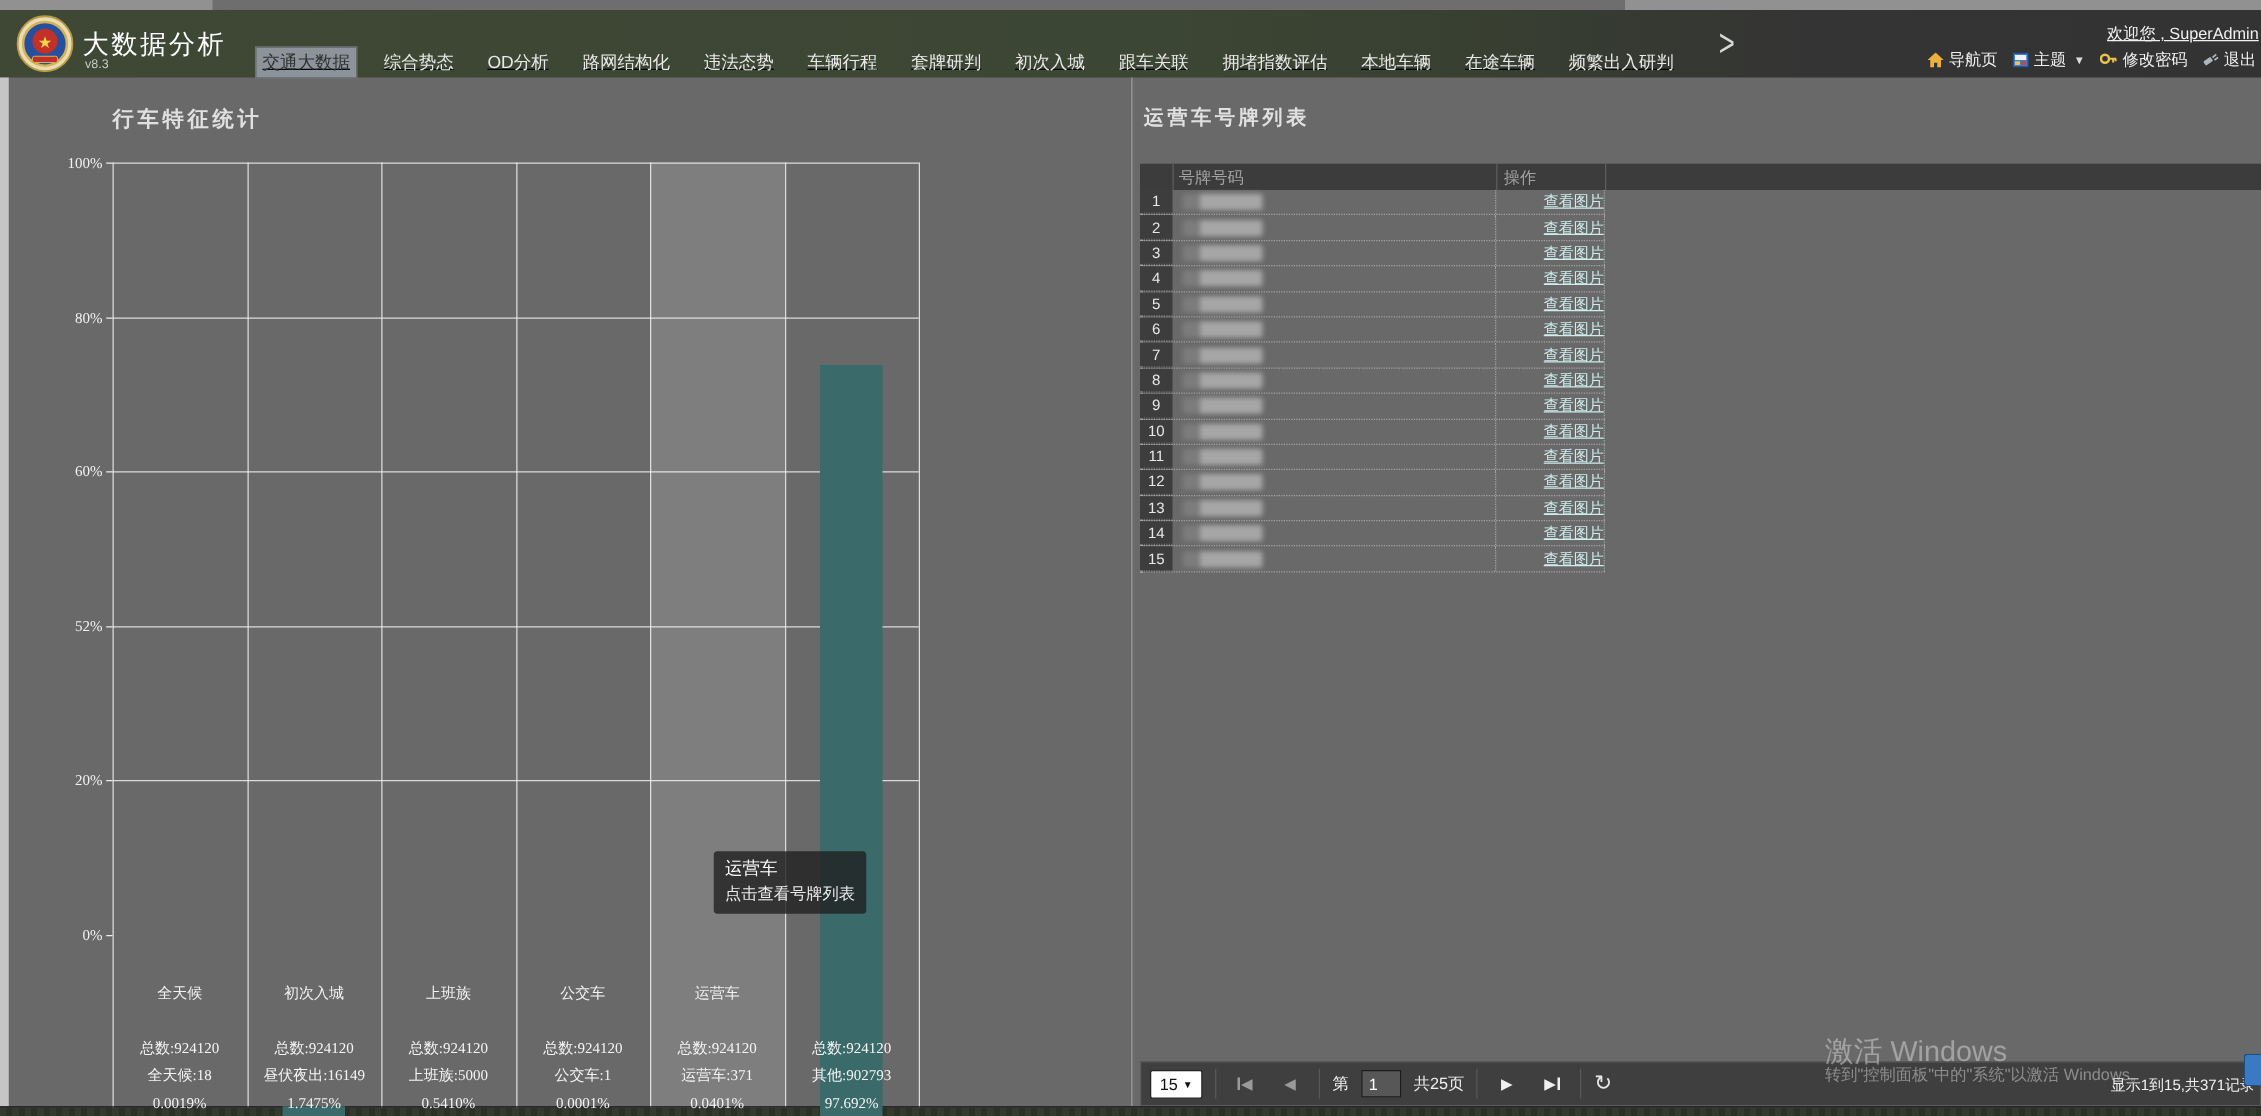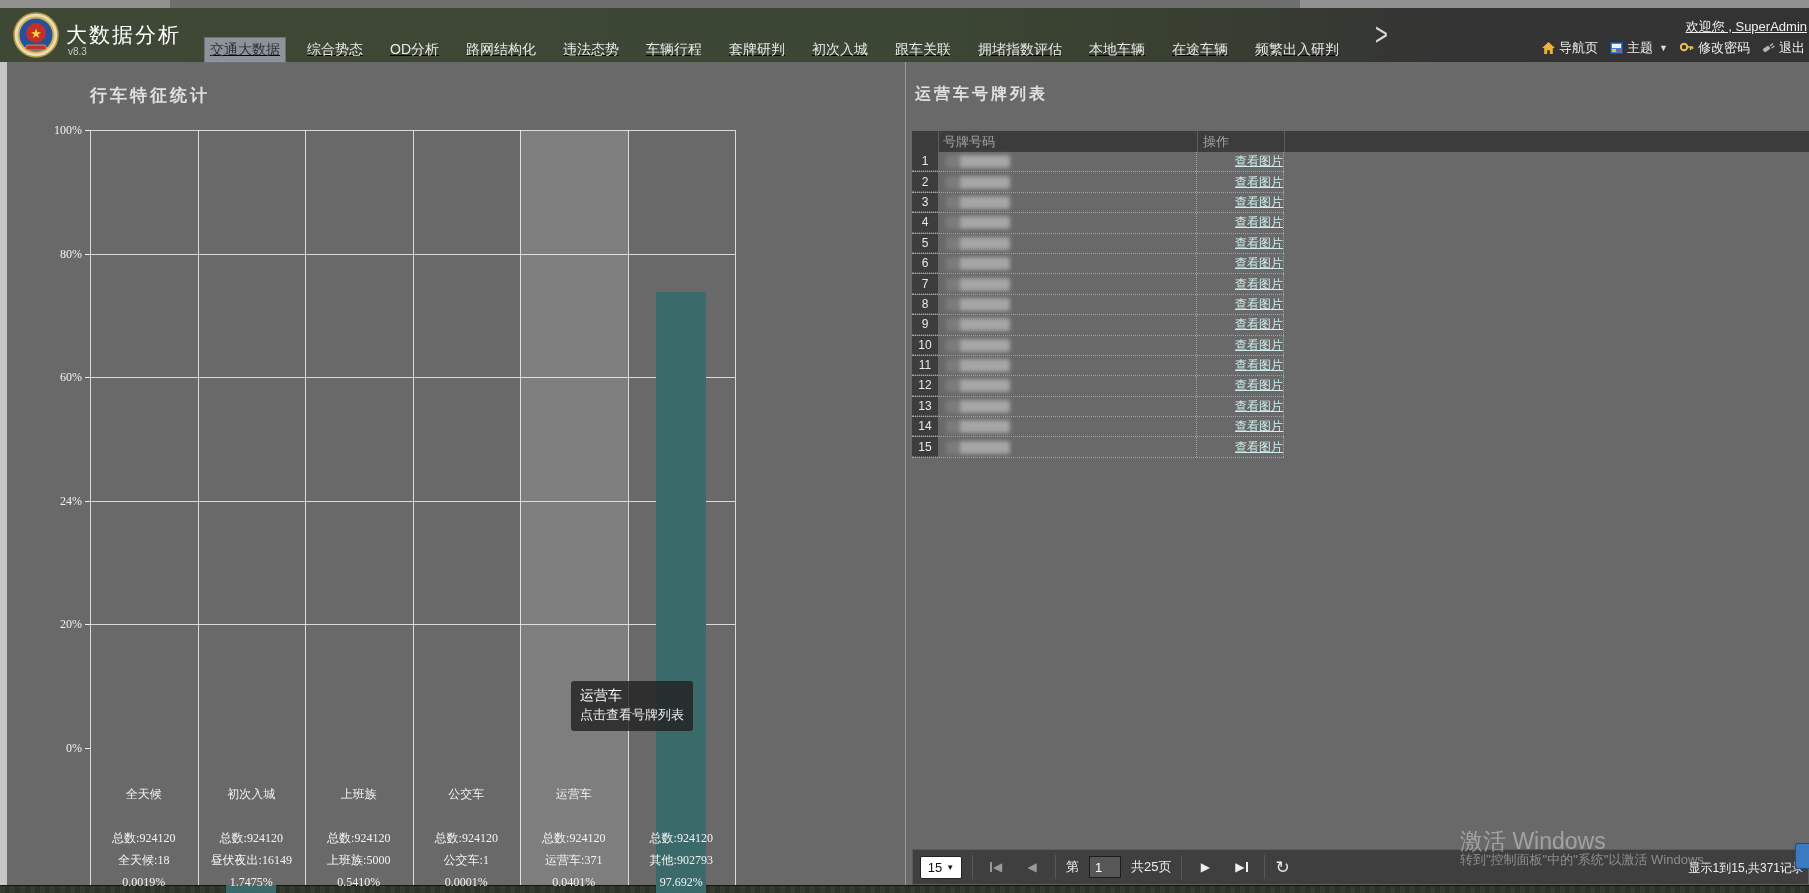--- a/index.html
+++ b/index.html
@@ -172,21 +172,21 @@
       <div class="ytick-mark" style="top: 0px;"></div>
       <div class="ytick" style="top: -7px;">100%</div>
       <div class="gl-h" style="top: 123.6px;"></div>
       <div class="ytick-mark" style="top: 123.6px;"></div>
       <div class="ytick" style="top: 116.6px;">80%</div>
       <div class="gl-h" style="top: 247.2px;"></div>
       <div class="ytick-mark" style="top: 247.2px;"></div>
       <div class="ytick" style="top: 240.2px;">60%</div>
       <div class="gl-h" style="top: 370.8px;"></div>
       <div class="ytick-mark" style="top: 370.8px;"></div>
-      <div class="ytick" style="top: 363.8px;">24%</div>
+      <div class="ytick" style="top: 363.8px;">52%</div>
       <div class="gl-h" style="top: 494.4px;"></div>
       <div class="ytick-mark" style="top: 494.4px;"></div>
       <div class="ytick" style="top: 487.4px;">20%</div>
       <div class="ytick-mark" style="top: 618px;"></div>
       <div class="ytick" style="top: 611px;">0%</div>
       <div class="gl-v" style="left: 0px;"></div>
       <div class="gl-v" style="left: 108px;"></div>
       <div class="gl-v" style="left: 215px;"></div>
       <div class="gl-v" style="left: 323px;"></div>
       <div class="gl-v" style="left: 430px;"></div>

